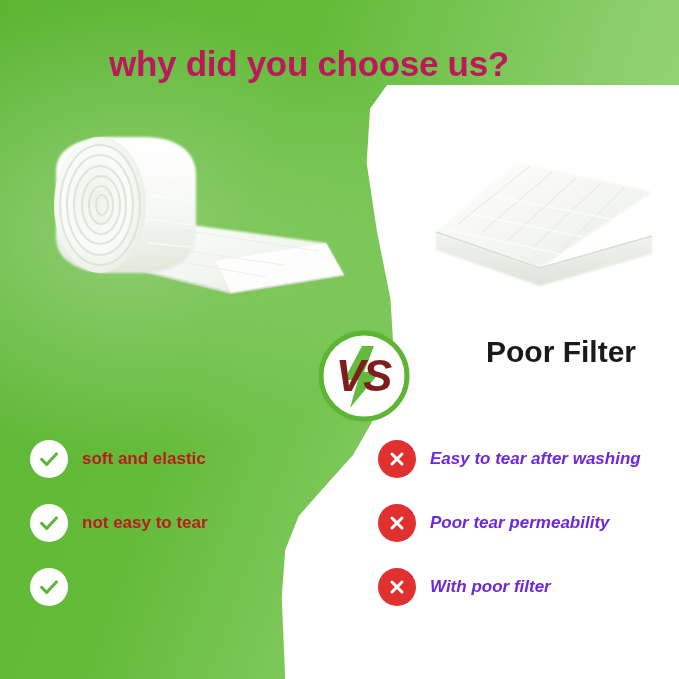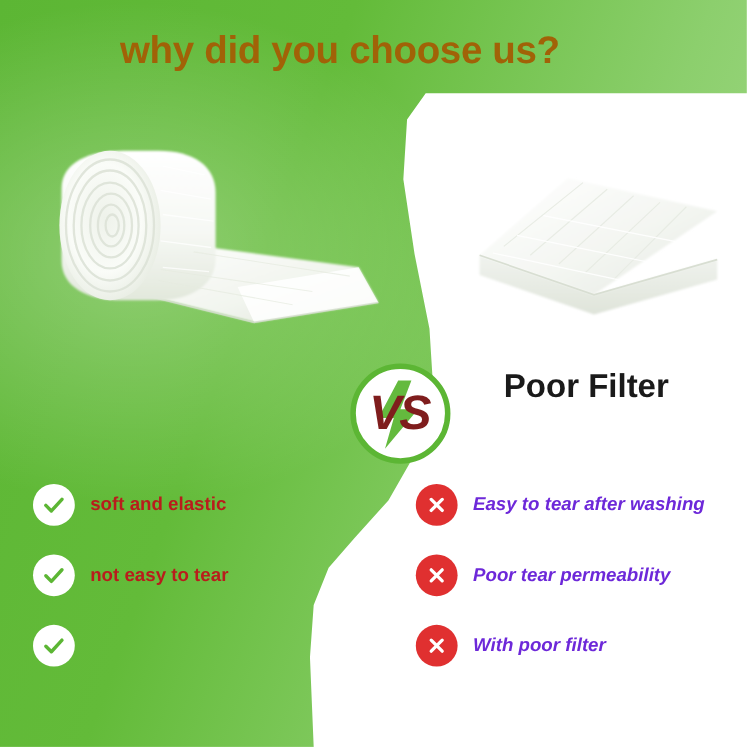--- a/index.html
+++ b/index.html
@@ -39,24 +39,24 @@
     height: 679px;
     background: radial-gradient(ellipse 60% 45% at 18% 34%, rgba(255,255,255,0.30) 0%, rgba(255,255,255,0.12) 45%, rgba(255,255,255,0) 75%);
     clip-path: polygon(0% 0%, 100% 0%, 100% 12.5%, 57% 12.5%, 54.5% 16%, 54% 24%, 55.5% 34%, 57.5% 44%, 58% 52%, 56% 60%, 52% 67%, 47.5% 72%, 44% 76%, 42% 81%, 41.5% 88%, 42% 100%, 0% 100%);
     pointer-events: none;
   }
 
   
   .headline {
     position: absolute;
     left: 0;
-    top: 22px;
+    top: 40px;
     width: 618px;
     text-align: center;
-    color: #a16207;
+    color: #be185d;
     font-size: 35px;
     font-weight: bold;
     letter-spacing: -0.3px;
     line-height: 48px;
   }
 
   
   .img-left {
     position: absolute;
     left: 26px;
@@ -78,21 +78,21 @@
     font-size: 30px;
     font-weight: bold;
     color: #1a1a1a;
     white-space: nowrap;
   }
   .label-left {
     left: 92px;
     top: 335px;
   }
   .label-right {
-    left: 458px;
+    left: 486px;
     top: 335px;
   }
 
   
   .vs-badge {
     position: absolute;
     left: 318px;
     top: 330px;
     width: 92px;
     height: 92px;

